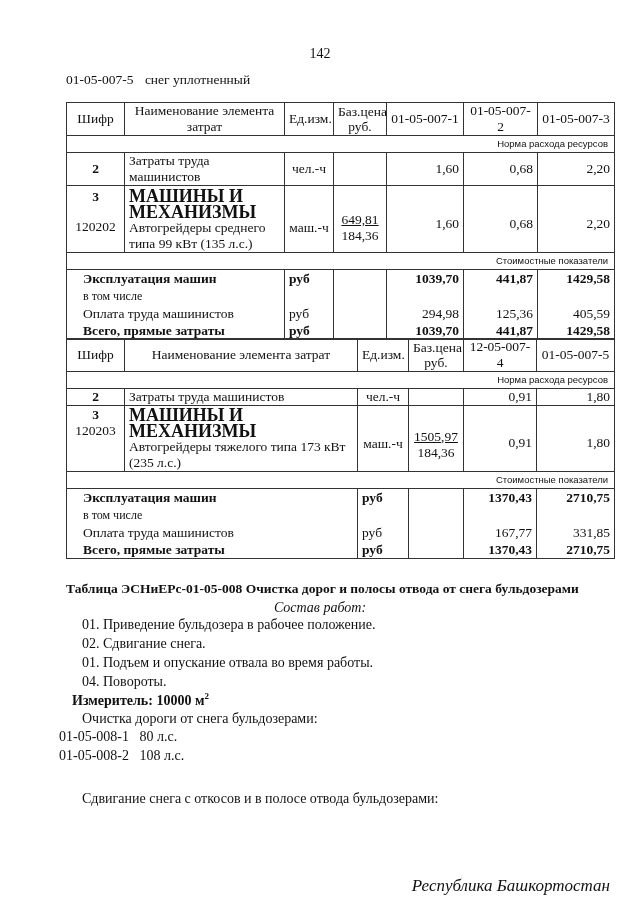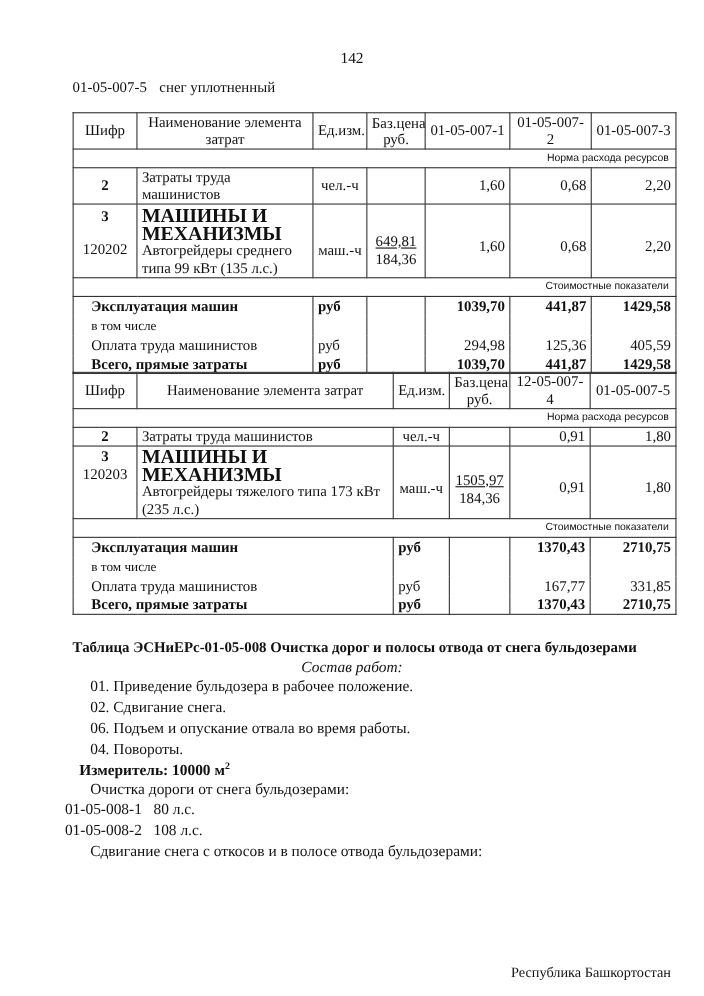--- a/index.html
+++ b/index.html
@@ -17,21 +17,21 @@
   .r { text-align:right; }
   .b { font-weight:bold; }
   .sec { font-family:"Liberation Sans", sans-serif; font-size:9.5px !important; text-align:right; padding-right:6px !important; height:16px; }
   .u { text-decoration:underline; }
   .big { font-size:18px; }
 
   .title { left:66px; top:581px; font-size:13.5px; font-weight:bold; }
   .sostav { left:0; width:640px; top:600px; text-align:center; font-style:italic; font-size:14px; }
   .line { font-size:14px; }
   sup { font-size:9px; }
-  .footer { right:30px; top:876px; font-size:13px; }
+  .footer { right:30px; top:876px; font-size:17px;font-style:italic; }
 </style>
 </head>
 <body>
 
 <div class="abs pnum">142</div>
 <div class="abs subhdr">
   <span>01-05-007-5</span>
   <span>снег уплотненный</span>
 </div>
 
@@ -200,21 +200,21 @@
     <td class="r b" style="border-top:none">1370,43</td>
     <td class="r b" style="border-top:none">2710,75</td>
   </tr>
 </tbody>
   </table>
 
 <div class="abs title">Таблица  ЭСНиЕРс-01-05-008  Очистка дорог и полосы отвода от снега бульдозерами</div>
 <div class="abs sostav">Состав работ:</div>
 <div class="abs line" style="left:82px; top:617px;">01. Приведение бульдозера в рабочее положение.</div>
 <div class="abs line" style="left:82px; top:636px;">02. Сдвигание снега.</div>
-<div class="abs line" style="left:82px; top:655px;">06. Подъем и опускание отвала во время работы.</div>
+<div class="abs line" style="left:82px; top:655px;">01. Подъем и опускание отвала во время работы.</div>
 <div class="abs line" style="left:82px; top:674px;">04. Повороты.</div>
 <div class="abs line b" style="left:72px; top:691px;"><span>Измеритель: 10000 м</span><sup>2</sup></div>
 <div class="abs line" style="left:82px; top:711px;">Очистка дороги от снега бульдозерами:</div>
 <div class="abs line" style="left:59px; top:729px;"><span>01-05-008-1</span>&nbsp;&nbsp; <span>80 л.с.</span></div>
 <div class="abs line" style="left:59px; top:748px;"><span>01-05-008-2</span>&nbsp;&nbsp; <span>108 л.с.</span></div>
-<div class="abs line" style="left:82px; top:767px;">Сдвигание снега с откосов и в полосе отвода бульдозерами:</div>
+<div class="abs line" style="left:82px; top:791px;">Сдвигание снега с откосов и в полосе отвода бульдозерами:</div>
 
 <div class="abs footer">Республика Башкортостан</div>
 
 </body></html>

